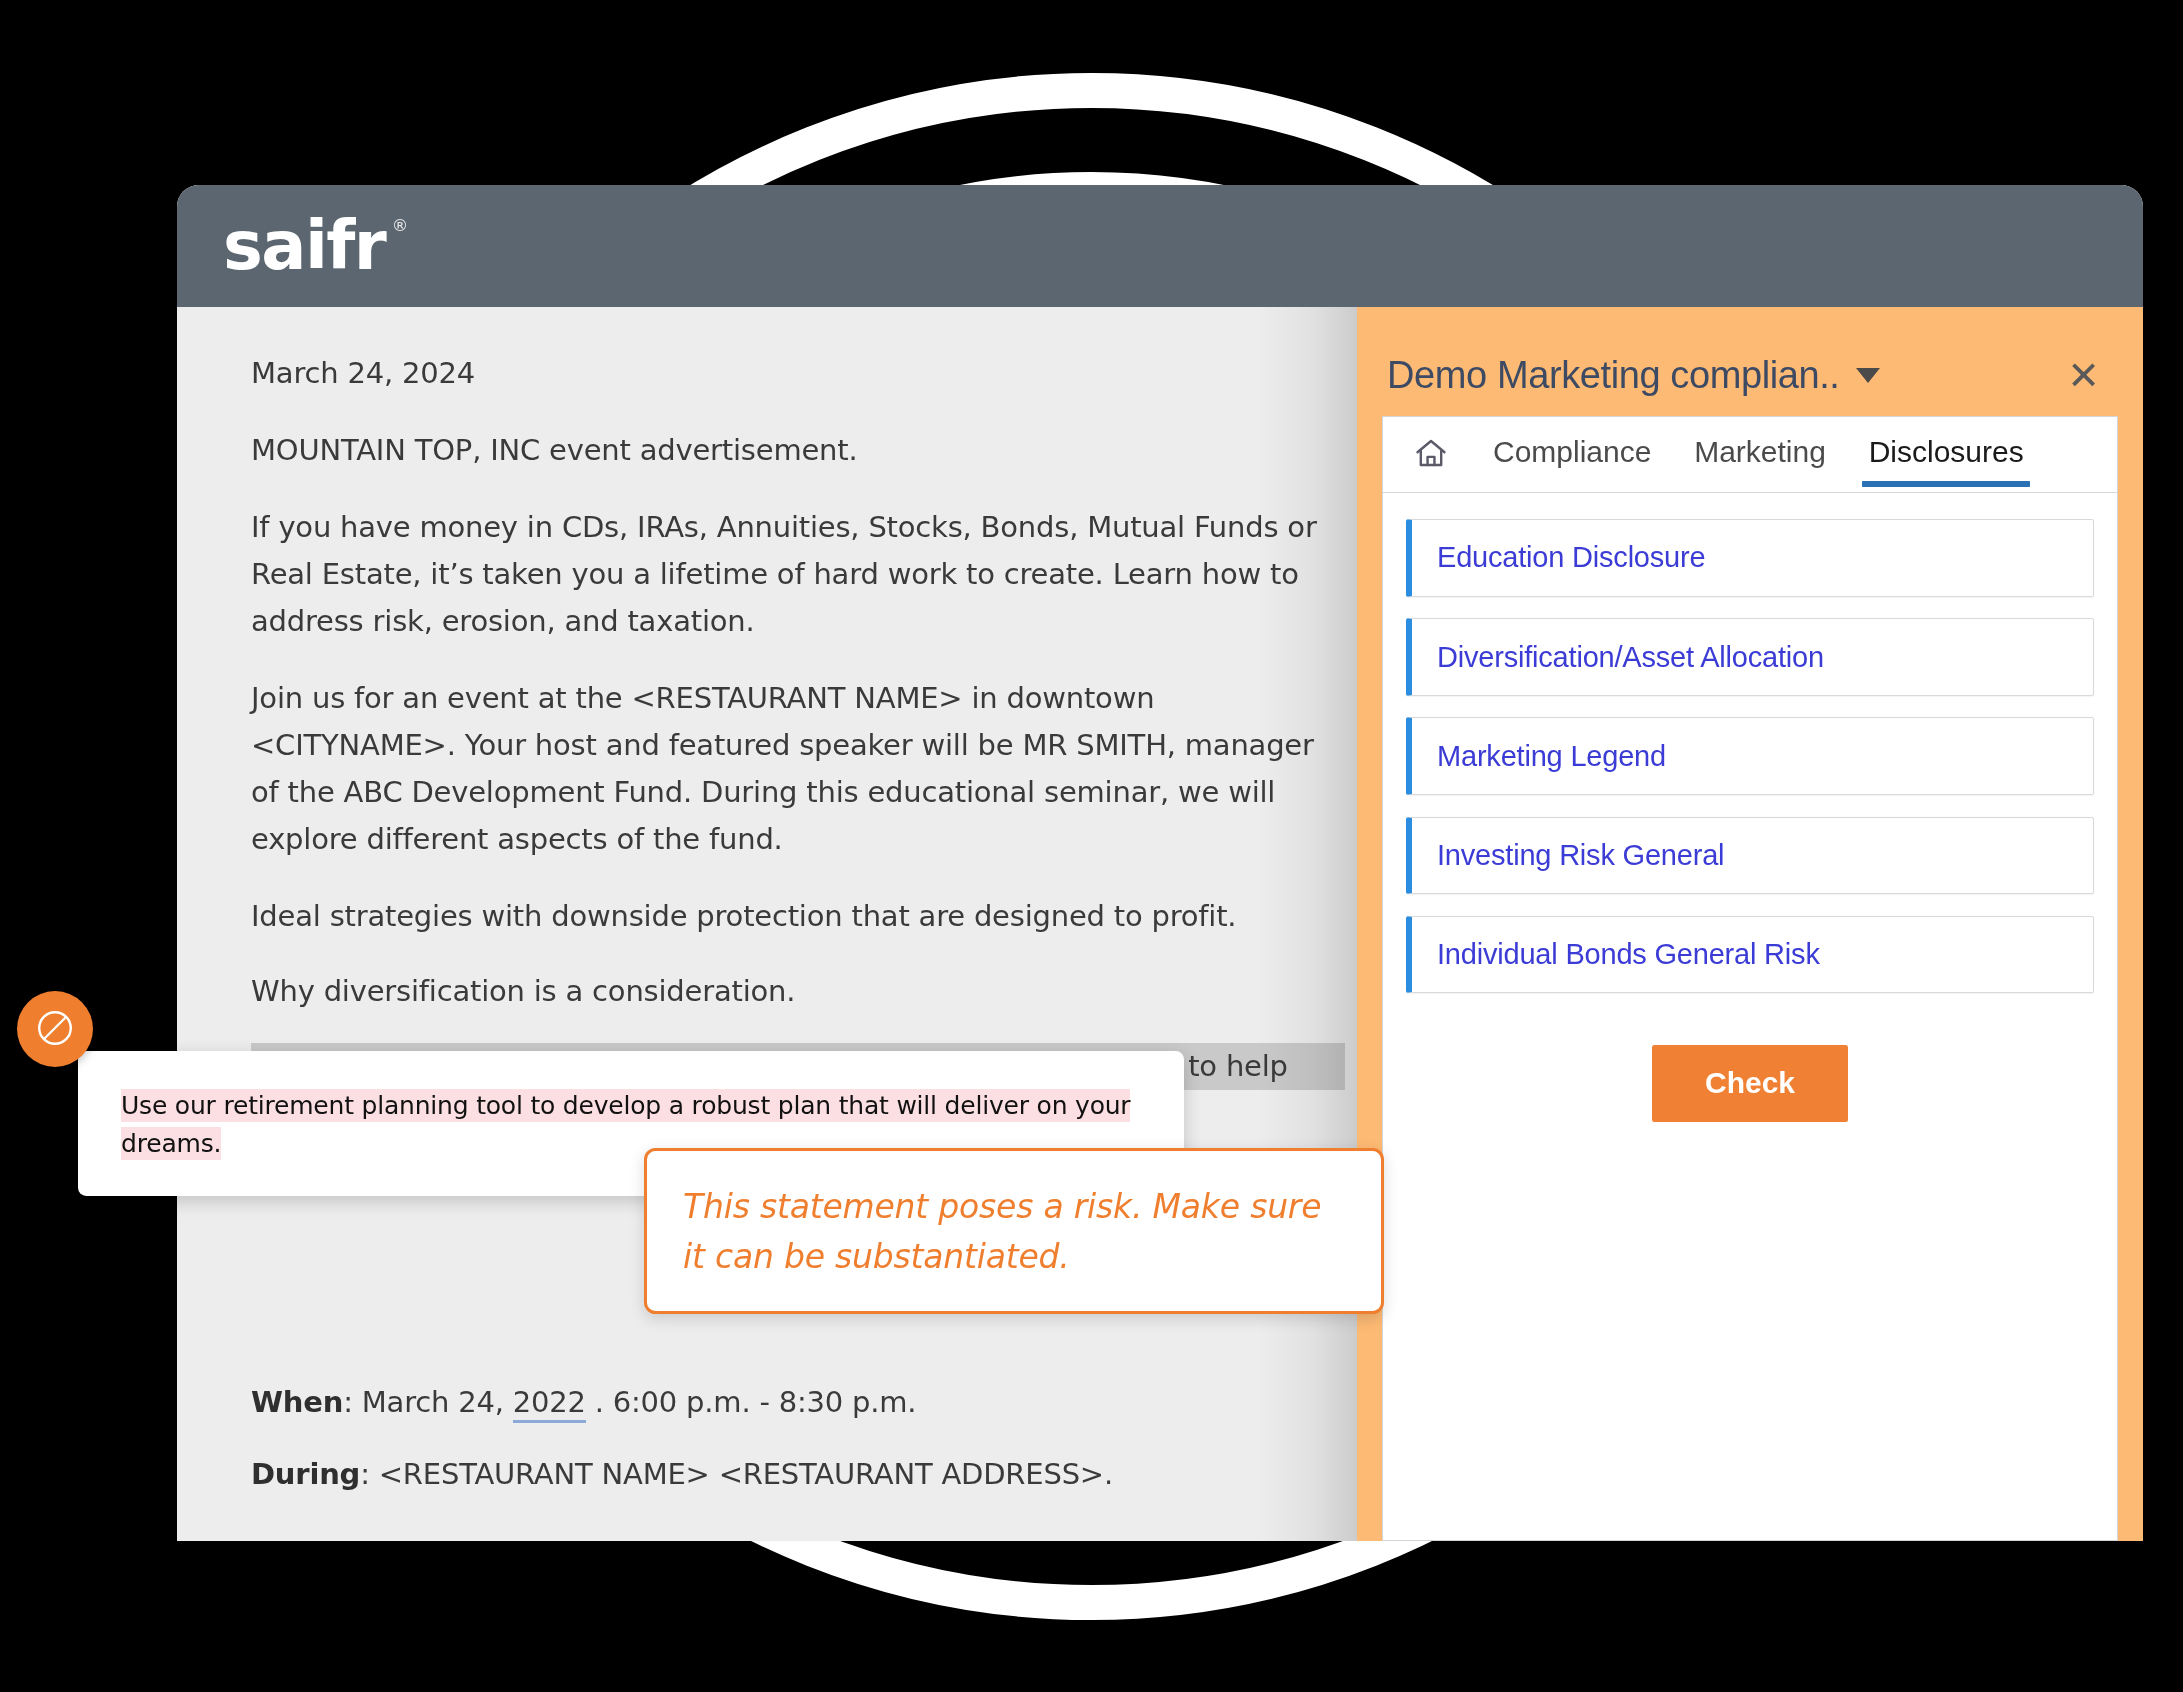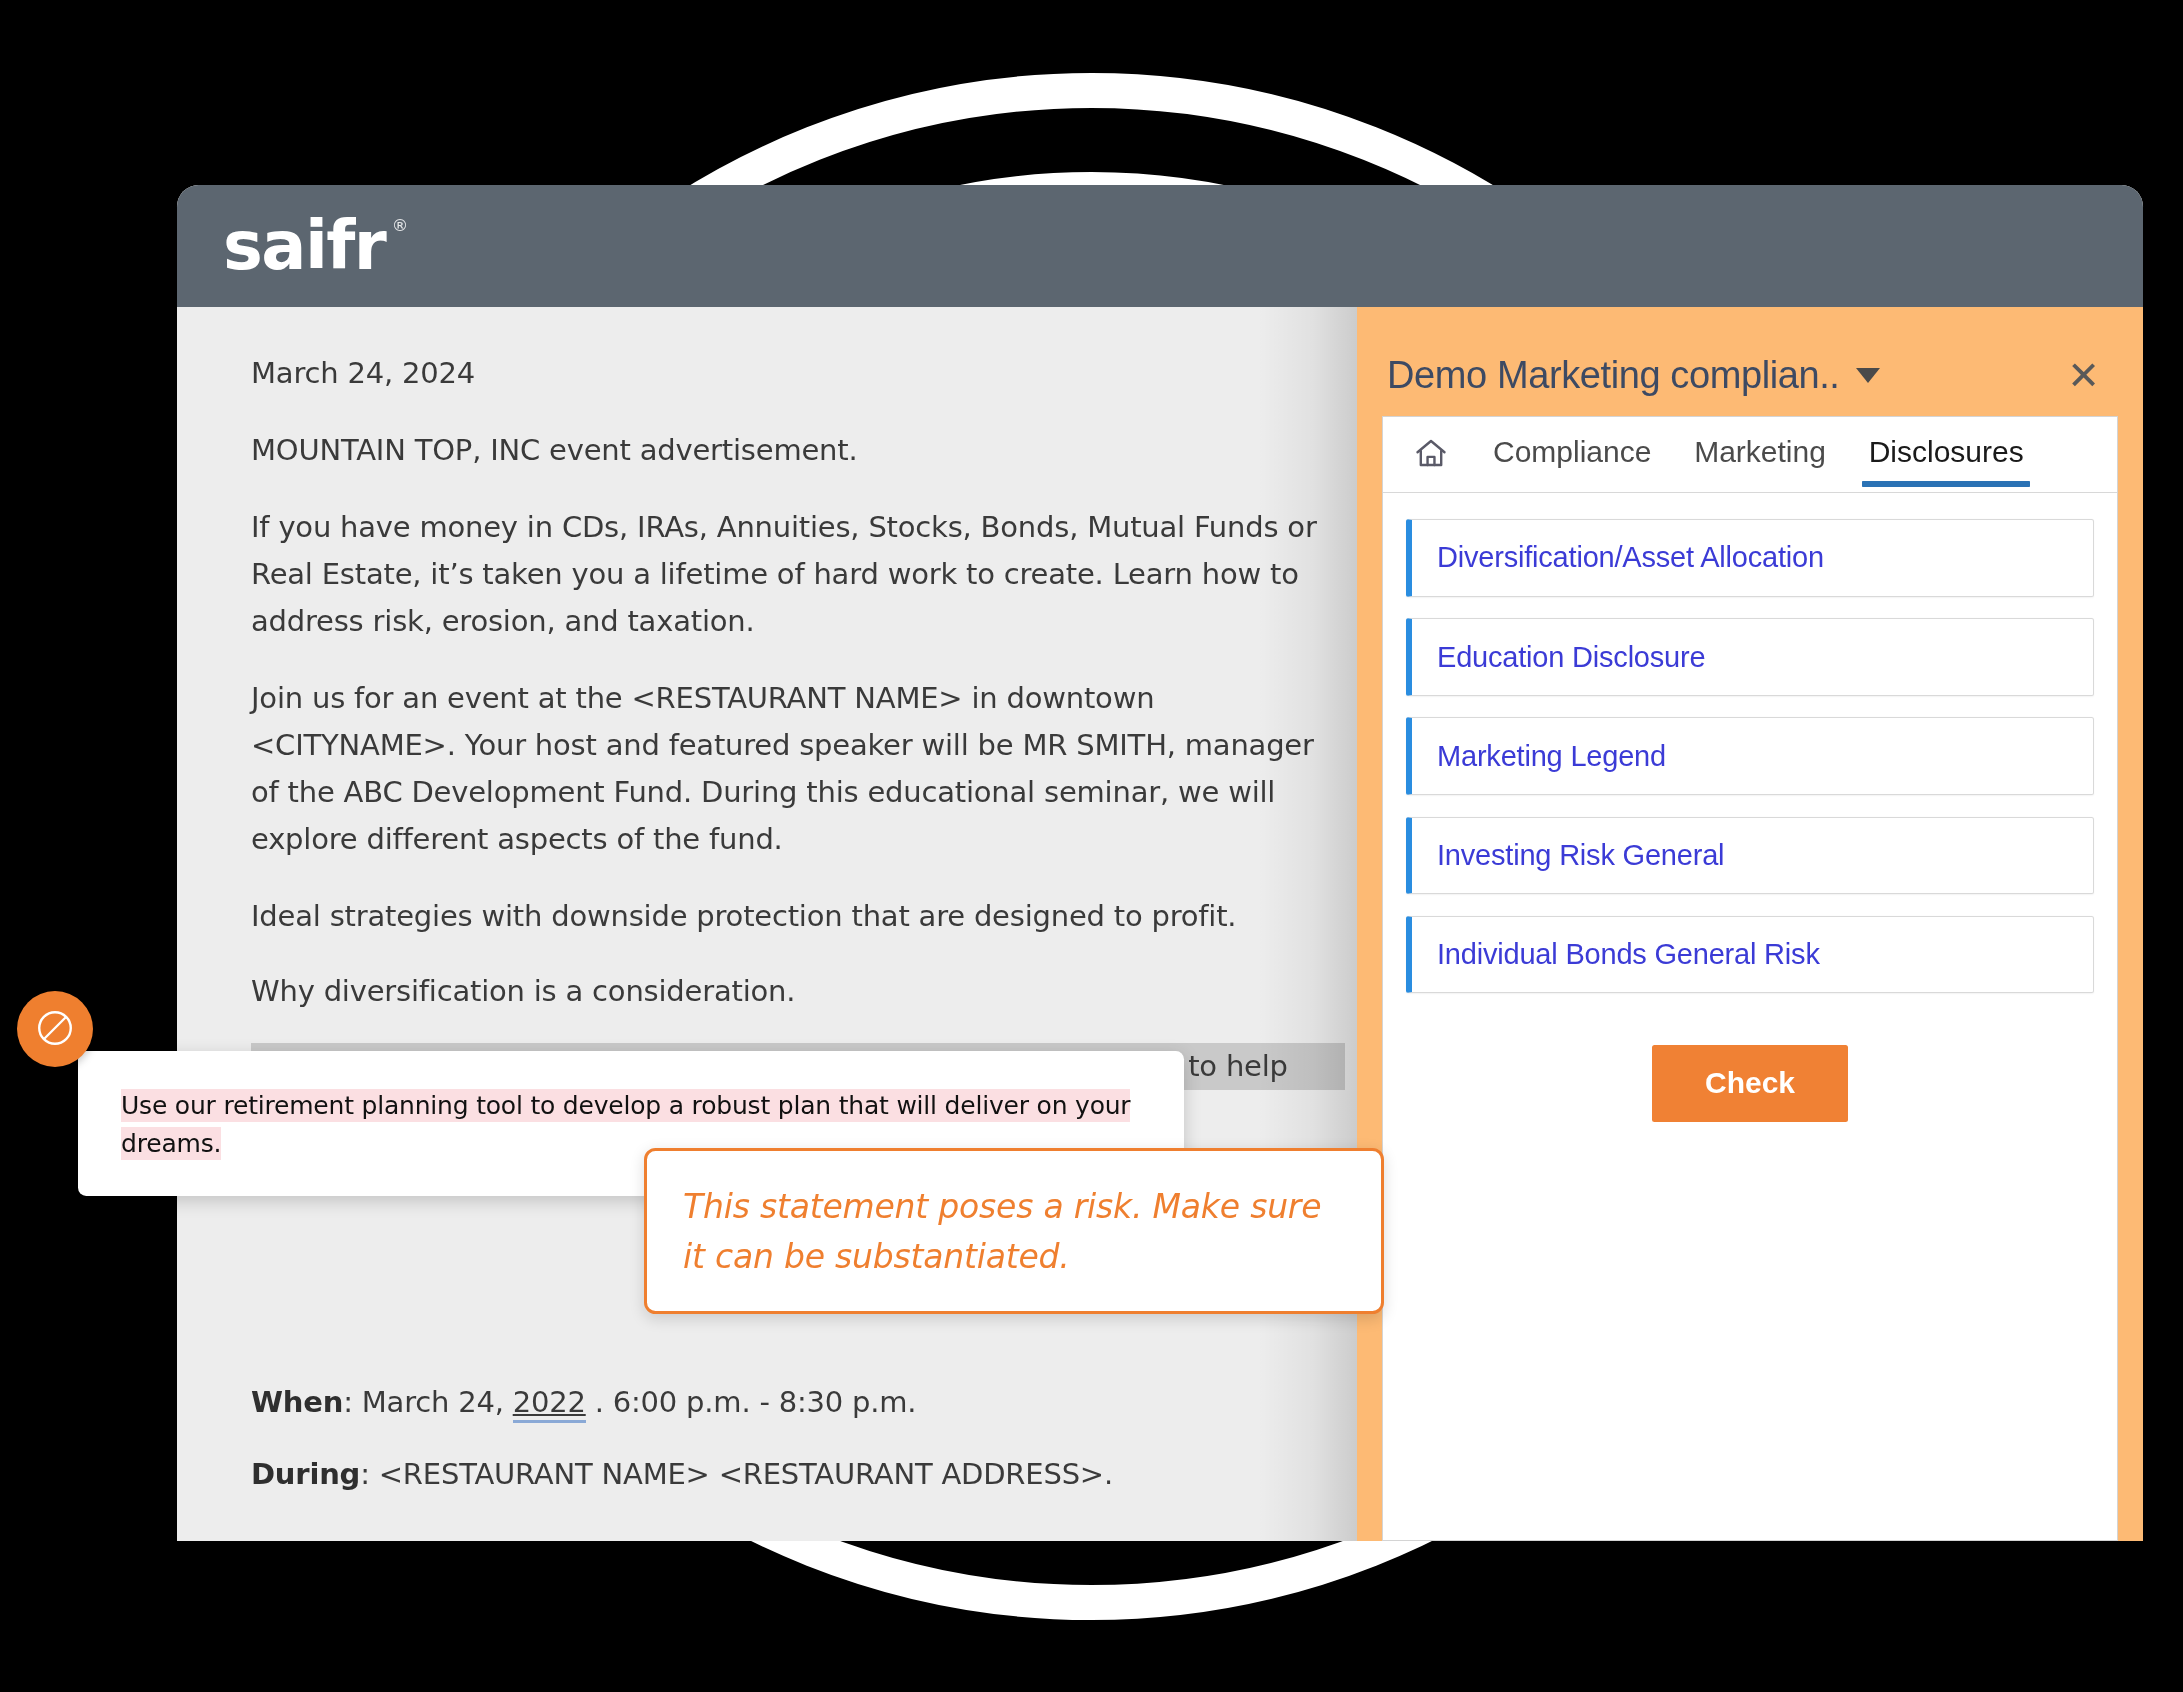--- a/index.html
+++ b/index.html
@@ -118,21 +118,20 @@
   .doc-line-selected {
     background: #c9c9c9;
     display: inline-block;
     width: 1094px;
     color: #3a3a3a;
   }
 
   .sp-underline {
     border-bottom: 3.3px solid #8aa9d6;
     padding-bottom: 0.8px;
-    text-decoration: underline;
   }
 
   .doc-bottom {
     position: absolute;
     left: 74px;
     bottom: 43px;
     width: 1102px;
   }
   .doc-bottom p { margin-bottom: 25px; }
   .doc-bottom p:last-child { margin-bottom: 0; }
@@ -374,24 +373,24 @@
                 </svg>
               </span>
             </div>
             <div class="tab">Compliance</div>
             <div class="tab">Marketing</div>
             <div class="tab active">Disclosures</div>
           </div>
 
           <div class="disclosure-list">
             <div class="disclosure-item">
+              <span>Education Disclosure</span>
+            </div>
+            <div class="disclosure-item">
               <span>Diversification/Asset Allocation</span>
-            </div>
-            <div class="disclosure-item">
-              <span>Education Disclosure</span>
             </div>
             <div class="disclosure-item">
               <span>Marketing Legend</span>
             </div>
             <div class="disclosure-item">
               <span>Investing Risk General</span>
             </div>
             <div class="disclosure-item">
               <span>Individual Bonds General Risk</span>
             </div>

